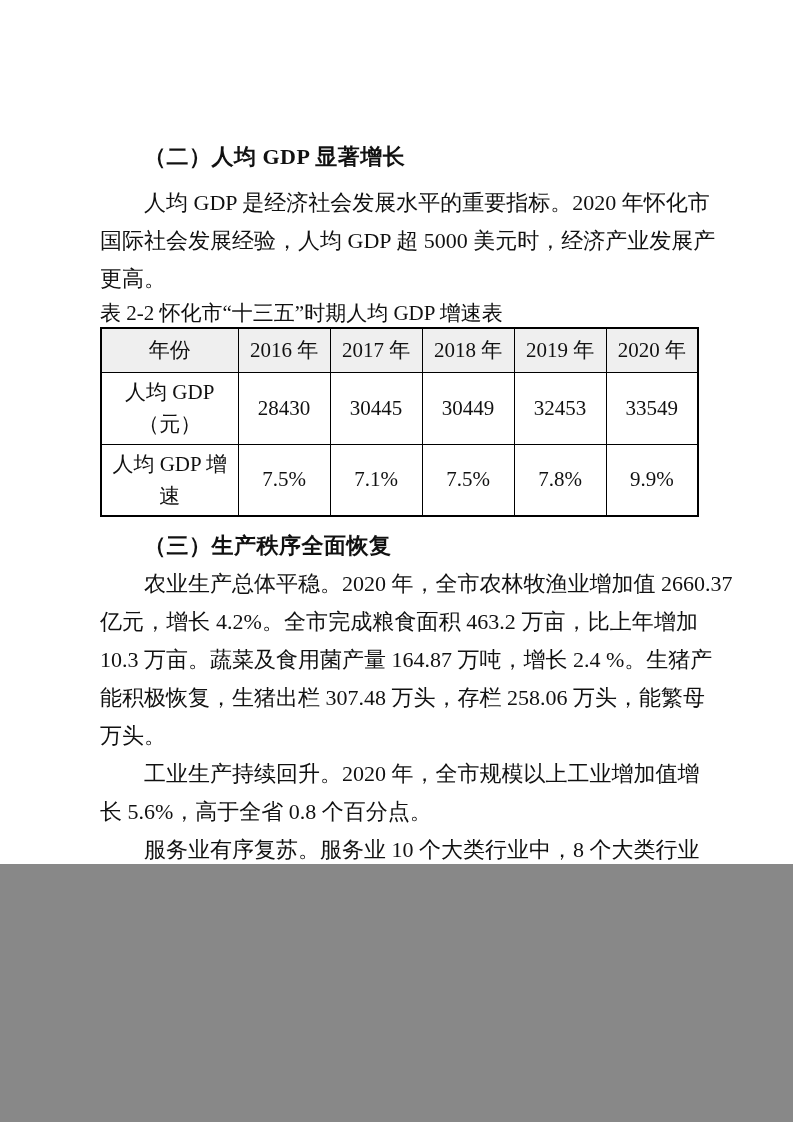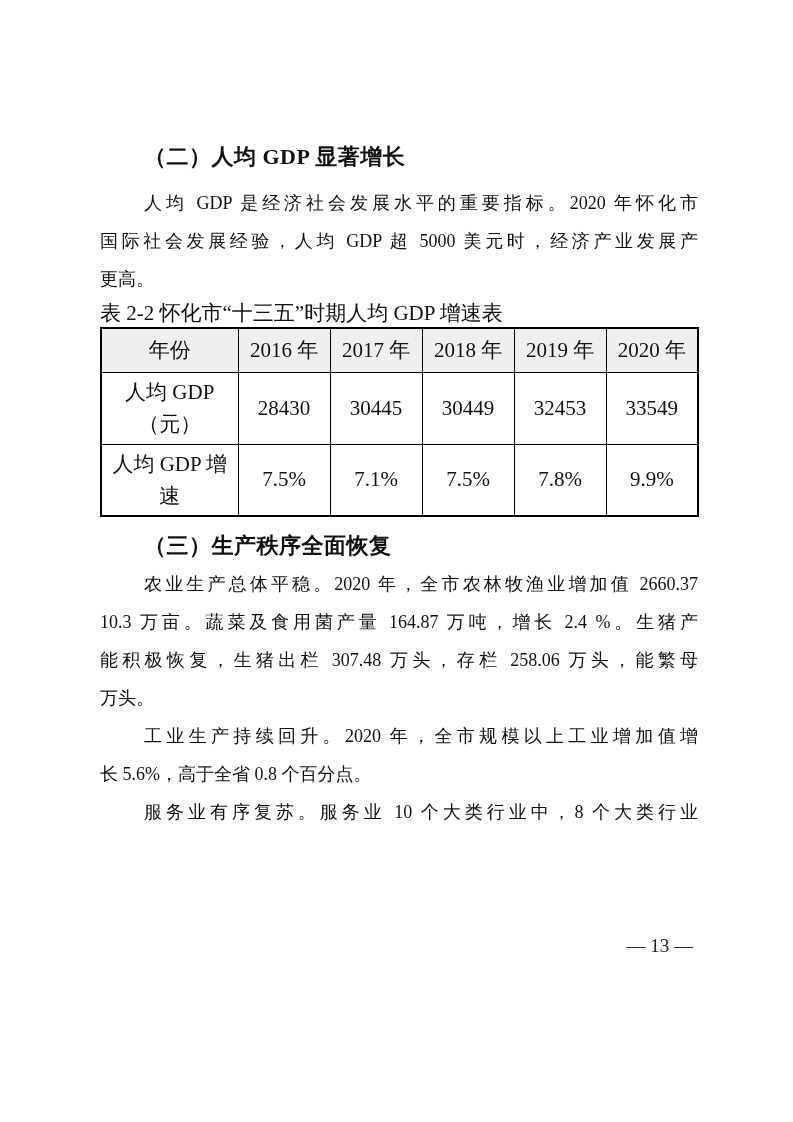--- a/index.html
+++ b/index.html
@@ -1,21 +1,21 @@
 <!DOCTYPE html>
 <html><head>
 <meta charset="utf-8">
 <style>
   * { margin: 0; padding: 0; box-sizing: border-box; }
   html, body { background: #888; }
   body { font-family: "Liberation Serif", "DejaVu Serif", serif; }
   .page {
     position: relative;
     width: 793px;
-    height: 1122px;
+    height: 864px;
     background: #ffffff;
     margin: 0 auto;
     overflow: hidden;
     color: #111111;
   }
   .content {
     position: absolute;
     left: 100px;
     top: 138px;
     width: 598px;
@@ -23,21 +23,21 @@
   .heading {
     font-size: 22px;
     line-height: 38px;
     font-weight: bold;
     padding-left: 44px;
     letter-spacing: 0.5px;
   }
   .heading.h2 { margin-bottom: 8px; }
   .heading.h3 { margin-top: 10px; }
   .line {
-    font-size: 18px;
+    font-size: 22px;
     line-height: 38px;
     text-align: justify;
     text-align-last: justify;
     white-space: nowrap;
   }
   .line.end { text-align-last: left; white-space: normal; }
   .line.indent { padding-left: 44px; }
   .caption {
     font-size: 21px;
     line-height: 28px;
@@ -122,20 +122,21 @@
           <td>7.8%</td>
           <td>9.9%</td>
         </tr>
       </tbody>
     </table>
 
     <div class="heading h3">（三）生产秩序全面恢复</div>
 
     <div>
       <div class="line indent">农业生产总体平稳。2020 年，全市农林牧渔业增加值 2660.37</div>
+      <div class="line">亿元，增长 4.2%。全市完成粮食面积 463.2 万亩，比上年增加</div>
       <div class="line">10.3 万亩。蔬菜及食用菌产量 164.87 万吨，增长 2.4 %。生猪产</div>
       <div class="line">能积极恢复，生猪出栏 307.48 万头，存栏 258.06 万头，能繁母</div>
       <div class="line end">万头。</div>
     </div>
 
     <div>
       <div class="line indent">工业生产持续回升。2020 年，全市规模以上工业增加值增</div>
       <div class="line end">长 5.6%，高于全省 0.8 个百分点。</div>
     </div>
 

